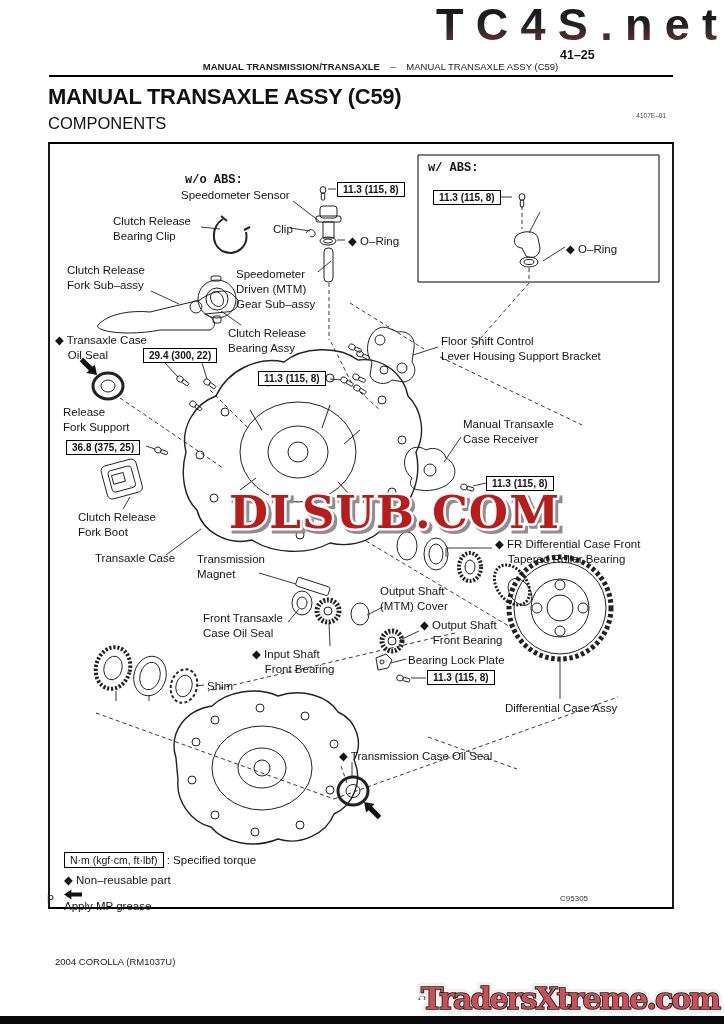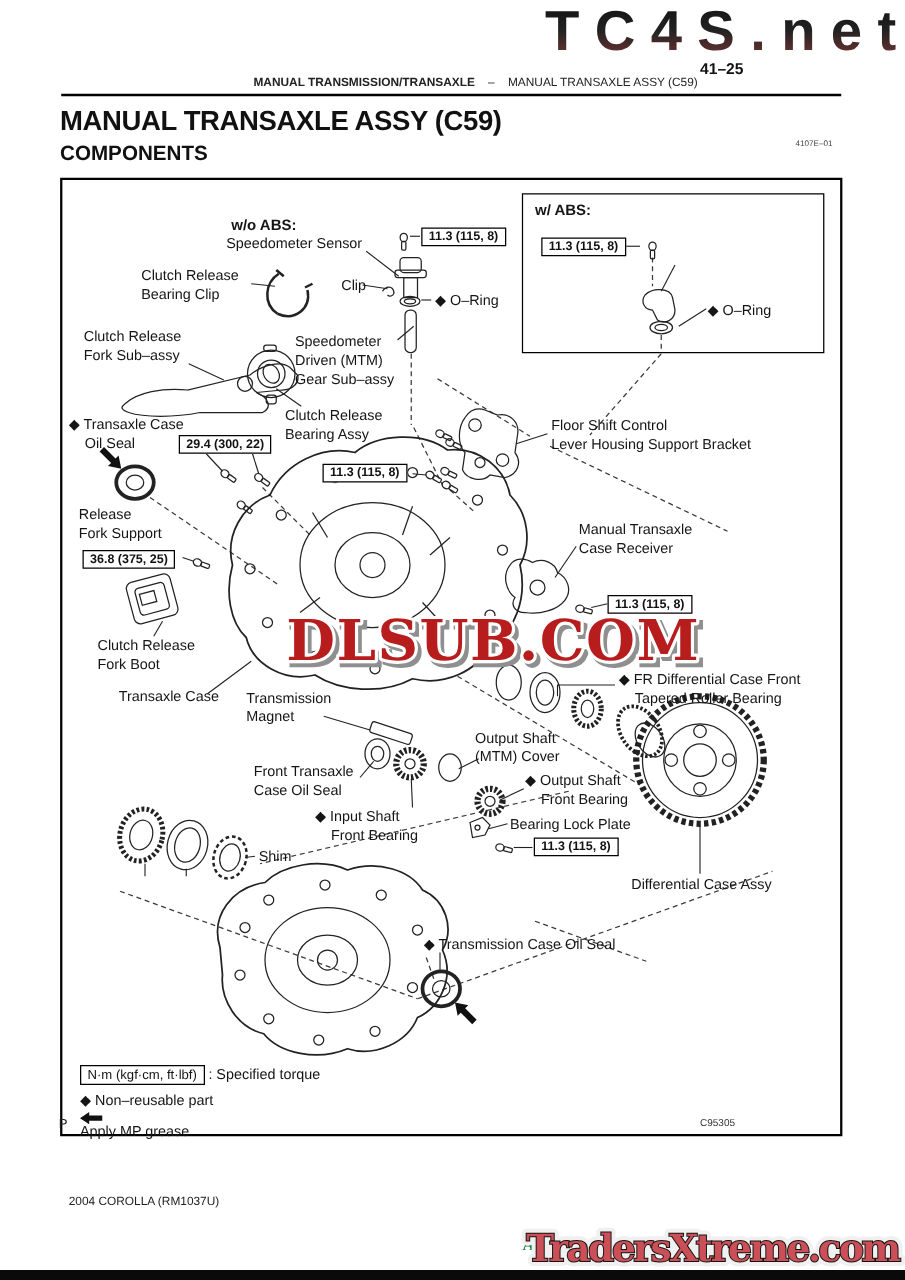--- a/index.html
+++ b/index.html
@@ -1,27 +1,27 @@
 <!DOCTYPE html>
 <html><head>
 <meta charset="utf-8">
 <style>
   html,body{margin:0;padding:0;background:#fff;}
   #page{position:relative;width:724px;height:1024px;background:#fff;overflow:hidden;
         font-family:"Liberation Sans",sans-serif;color:#111;}
   .abs{position:absolute;}
   .lbl{position:absolute;font-size:11.5px;line-height:1.32;white-space:pre-wrap;color:#151515;}
-  .lbl.bold{font-weight:bold;font-size:12px;}
+  .lbl.bold{font-weight:bold;font-size:12px;font-family:Liberation Mono, monospace;}
   .tq{position:absolute;border:1.4px solid #000;background:#fff;font-weight:bold;
       font-size:10px;line-height:13px;padding:0 5px;white-space:nowrap;}
   .hdr-small{position:absolute;left:49px;top:61px;width:624px;text-align:center;font-size:9.5px;color:#222;}
   .hdr-small b{font-weight:bold;padding-left:39px;}
   .rule{position:absolute;left:49px;top:75px;width:624px;height:2px;background:#000;}
   .title{position:absolute;left:48px;top:84px;font-size:22px;font-weight:bold;letter-spacing:-.3px;}
-  .subtitle{position:absolute;left:48px;top:114px;font-size:16.5px;font-weight:bold;}
+  .subtitle{position:absolute;left:48px;top:114px;font-size:16.5px;font-weight:normal;}
   .doccode{position:absolute;left:560px;top:112px;width:106px;text-align:right;font-size:6.5px;color:#444;}
   .pagenum{position:absolute;left:560px;top:48px;width:114px;text-align:left;font-size:12.5px;font-weight:bold;}
   .figcode{position:absolute;left:560px;top:894px;width:106px;text-align:left;font-size:8px;color:#333;}
   .cornerP{position:absolute;left:47px;top:893px;font-size:10.5px;color:#222;}
   .footer{position:absolute;left:55px;top:956px;font-size:9.5px;color:#222;}
   .legend-row{position:absolute;font-size:11.5px;color:#151515;}
   .legend-box{display:inline-block;border:1.2px solid #000;font-size:10.5px;padding:0 5px;line-height:14px;}
   .auth{position:absolute;left:418px;top:988px;font-size:13px;font-weight:bold;color:#15803d;font-family:Liberation Serif, serif;}
   .botbar{position:absolute;left:0;top:1016px;width:724px;height:8px;background:#0a0a0a;}
   svg{display:block;}

